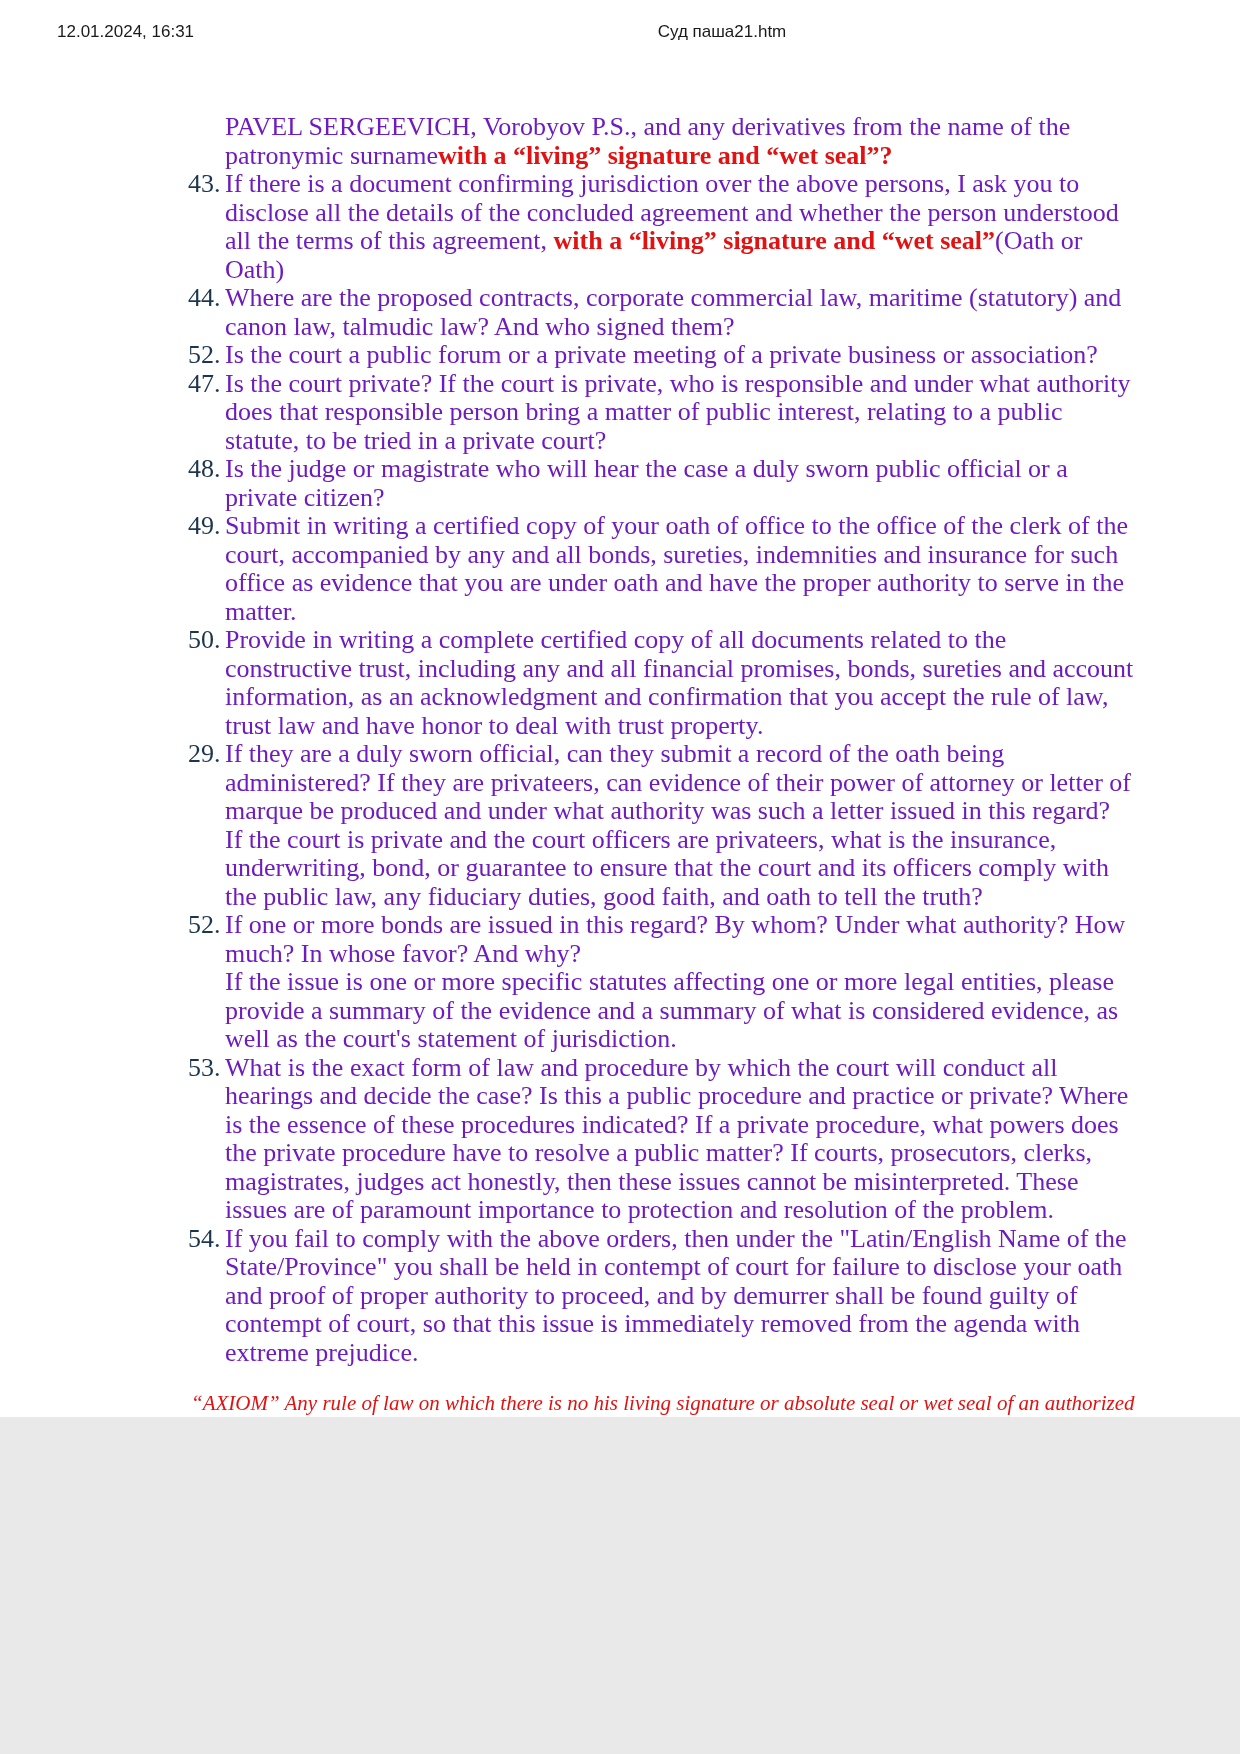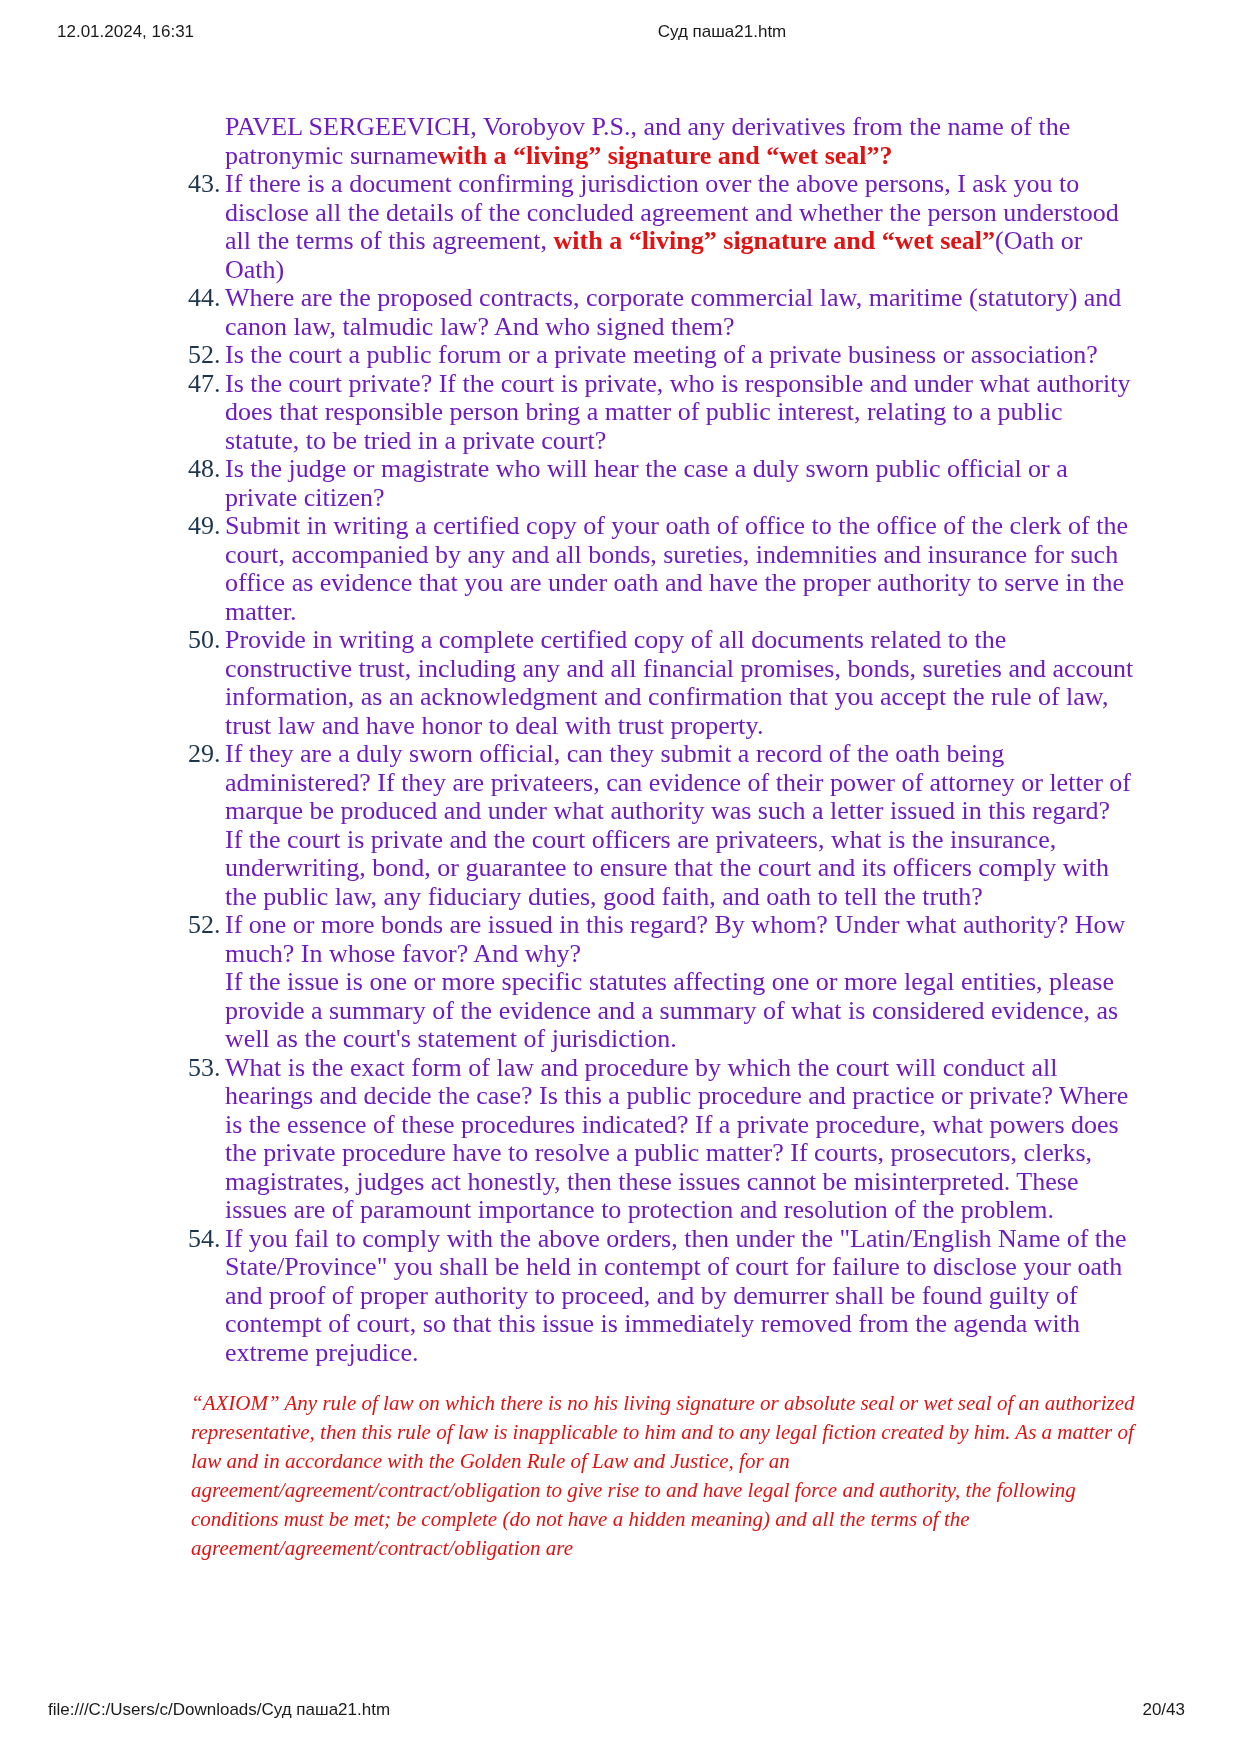--- a/index.html
+++ b/index.html
@@ -1,18 +1,18 @@
 <!DOCTYPE html>
 <html style="--purple: #6E1CBE; --navy: #1D364F; --red: #E01212;"><head>
 <meta charset="utf-8">
 <style>
   html,body { margin:0; padding:0; background:#e9e9e9; }
   .page {
     position:relative;
-    width:1240px; height:1754px;
+    width:1240px; height:1417px;
     background:#ffffff;
     margin:0 auto;
     overflow:hidden;
     font-family:"Liberation Serif","DejaVu Serif",serif;
   }
   
   .hdr-date, .hdr-title, .ftr-url, .ftr-page {
     position:absolute;
     font-family:"Liberation Sans","DejaVu Sans",sans-serif;
     font-size:17px; line-height:20px; color:#1a1a1a;

